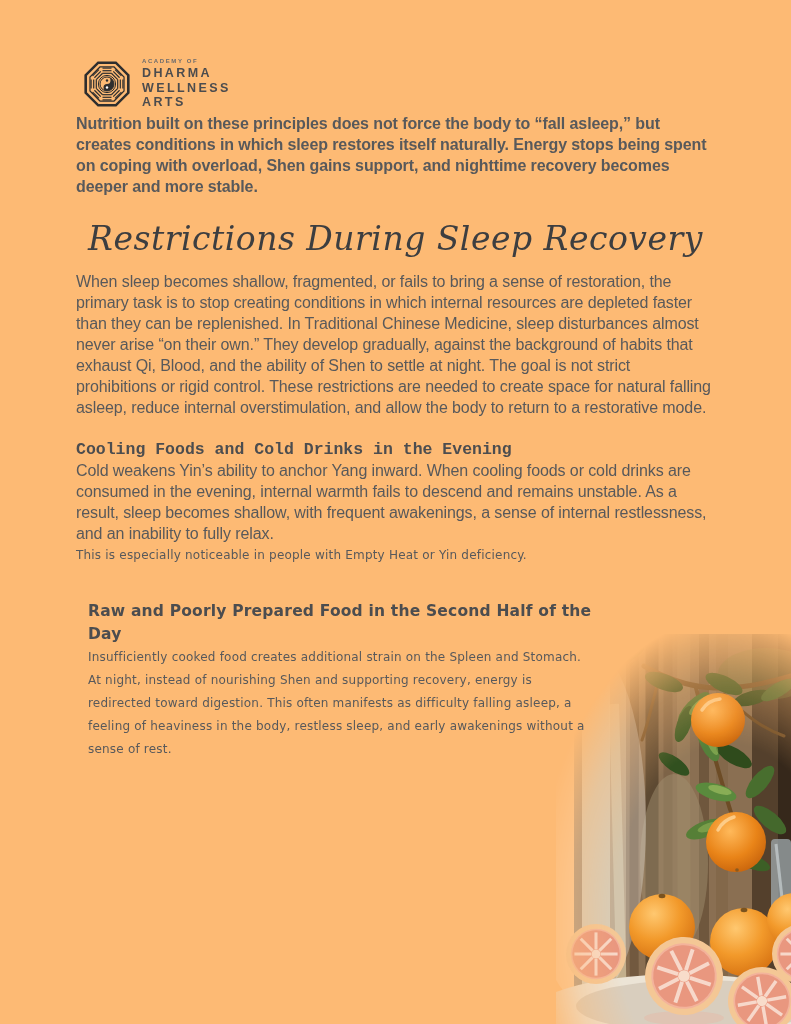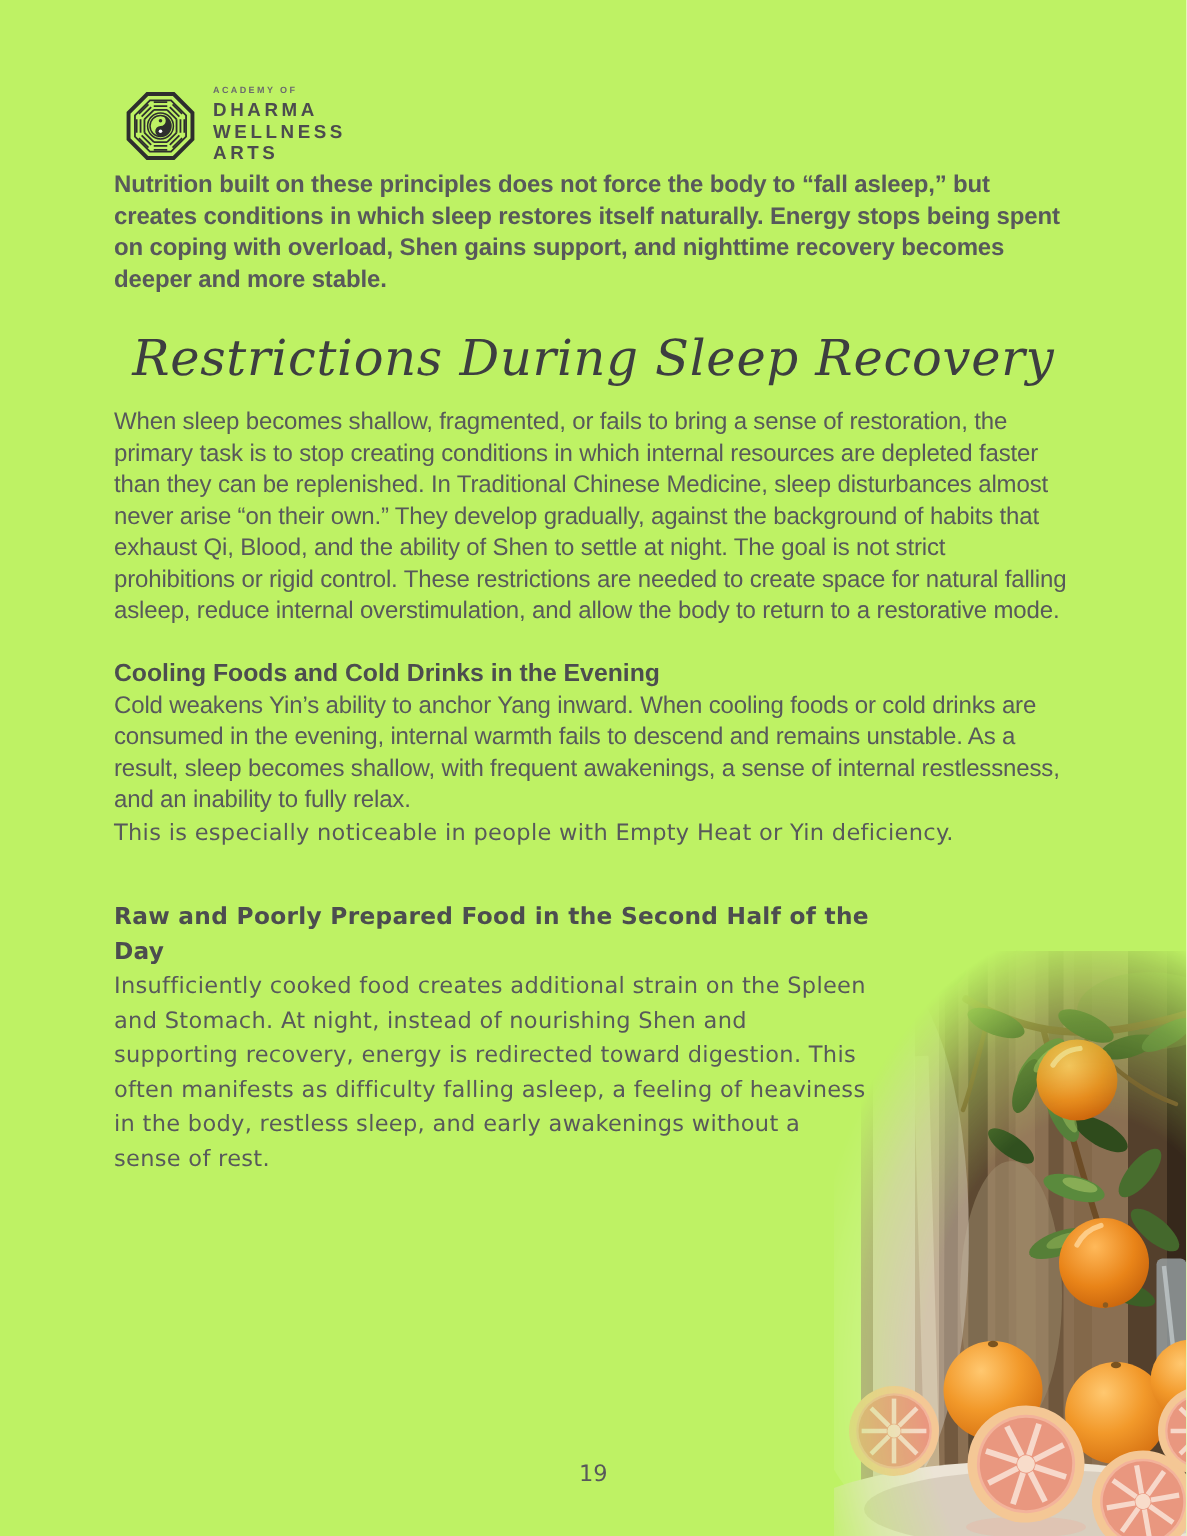--- a/index.html
+++ b/index.html
@@ -1,44 +1,44 @@
 <!DOCTYPE html>
 <html><head>
 <meta charset="utf-8">
 <style>
   html,body{margin:0;padding:0;background:#ffffff;}
   .page{
     position:relative;
     width:791px;height:1024px;
-    background:#bef264;
+    background:#fdba74;
     overflow:hidden;
     font-family:"Liberation Sans",sans-serif;
     color:#58595b;
   }
   main{position:relative;z-index:2;padding:0 76px;}
   
   .logo{position:absolute;top:58px;left:83px;display:flex;align-items:center;gap:11px;z-index:3;}
   .logo-text{display:flex;flex-direction:column;}
   .logo-tag{font-size:6px;letter-spacing:1.6px;font-weight:bold;color:#6b6b6d;margin-bottom:2px;}
   .logo-line{font-size:12.5px;letter-spacing:2.4px;font-weight:bold;color:#4c4c4e;line-height:14.5px;}
   
   .body-a{font-size:16px;line-height:21px;letter-spacing:-0.1px;margin:0;max-width:668px;}
-  .body-b{font-family:"DejaVu Sans",sans-serif;font-size:15px;line-height:23px;letter-spacing:0.2px;margin:0;max-width:668px;}
+  .body-b{font-family:"DejaVu Sans",sans-serif;font-size:12px;line-height:23px;letter-spacing:0.2px;margin:0;max-width:668px;}
   .intro{margin-top:113px;font-weight:bold;}
   .script-heading{
     font-family:"DejaVu Serif",serif;font-style:italic;font-weight:normal;
     font-size:33px;line-height:44px;color:#3d3e40;text-align:center;
     margin:20px 0 10px 0;letter-spacing:0.5px;
   }
-  .h-a{font-size:16.5px;line-height:21px;font-weight:bold;color:#4c4d4f;margin:0;}
+  .h-a{font-size:16.5px;line-height:21px;font-weight:bold;color:#4c4d4f;margin:0;font-family:Liberation Mono, monospace;}
   .h-b{font-family:"DejaVu Sans",sans-serif;font-size:15.5px;line-height:23px;letter-spacing:0.2px;font-weight:bold;color:#4c4d4f;margin:0;}
   .sec1{margin-top:21px;}
   .sec2{margin-top:33px;}
   .sec3{margin-top:21px;}
-  .narrow{max-width:505px;}
+  .narrow{max-width:505px;margin-left:12px;}
   .narrow p{max-width:505px;}
   .page-number{
     position:absolute;left:0;right:0;top:973px;text-align:center;
     font-family:"DejaVu Sans",sans-serif;font-size:15px;color:#58595b;z-index:2;
   }
   .illustration{position:absolute;right:0;bottom:0;width:235px;height:400px;z-index:1;}
 </style>
 </head>
 <body>
 
@@ -94,21 +94,20 @@
       <p class="body-b">This is especially noticeable in people with Empty Heat or Yin deficiency.</p>
     </section>
 
     <section class="sec2 narrow">
       <h2 class="h-b">Raw and Poorly Prepared Food in the Second Half of the Day</h2>
       <p class="body-b">Insufficiently cooked food creates additional strain on the Spleen and Stomach. At night, instead of nourishing Shen and supporting recovery, energy is redirected toward digestion. This often manifests as difficulty falling asleep, a feeling of heaviness in the body, restless sleep, and early awakenings without a sense of rest.</p>
     </section>
 
   </main>
 
-  <div class="page-number">19</div>
 
   <div class="illustration">
     <svg width="235" height="400" viewBox="0 0 235 400" aria-hidden="true">
       <defs>
         <radialGradient id="fadeGrad" gradientUnits="userSpaceOnUse" cx="172" cy="295" r="195" gradientTransform="matrix(1 0 0 1.55 0 -162.25)">
           <stop offset="0" stop-color="#ffffff"></stop>
           <stop offset="0.58" stop-color="#ffffff"></stop>
           <stop offset="0.8" stop-color="#999999"></stop>
           <stop offset="1" stop-color="#000000"></stop>
         </radialGradient>

